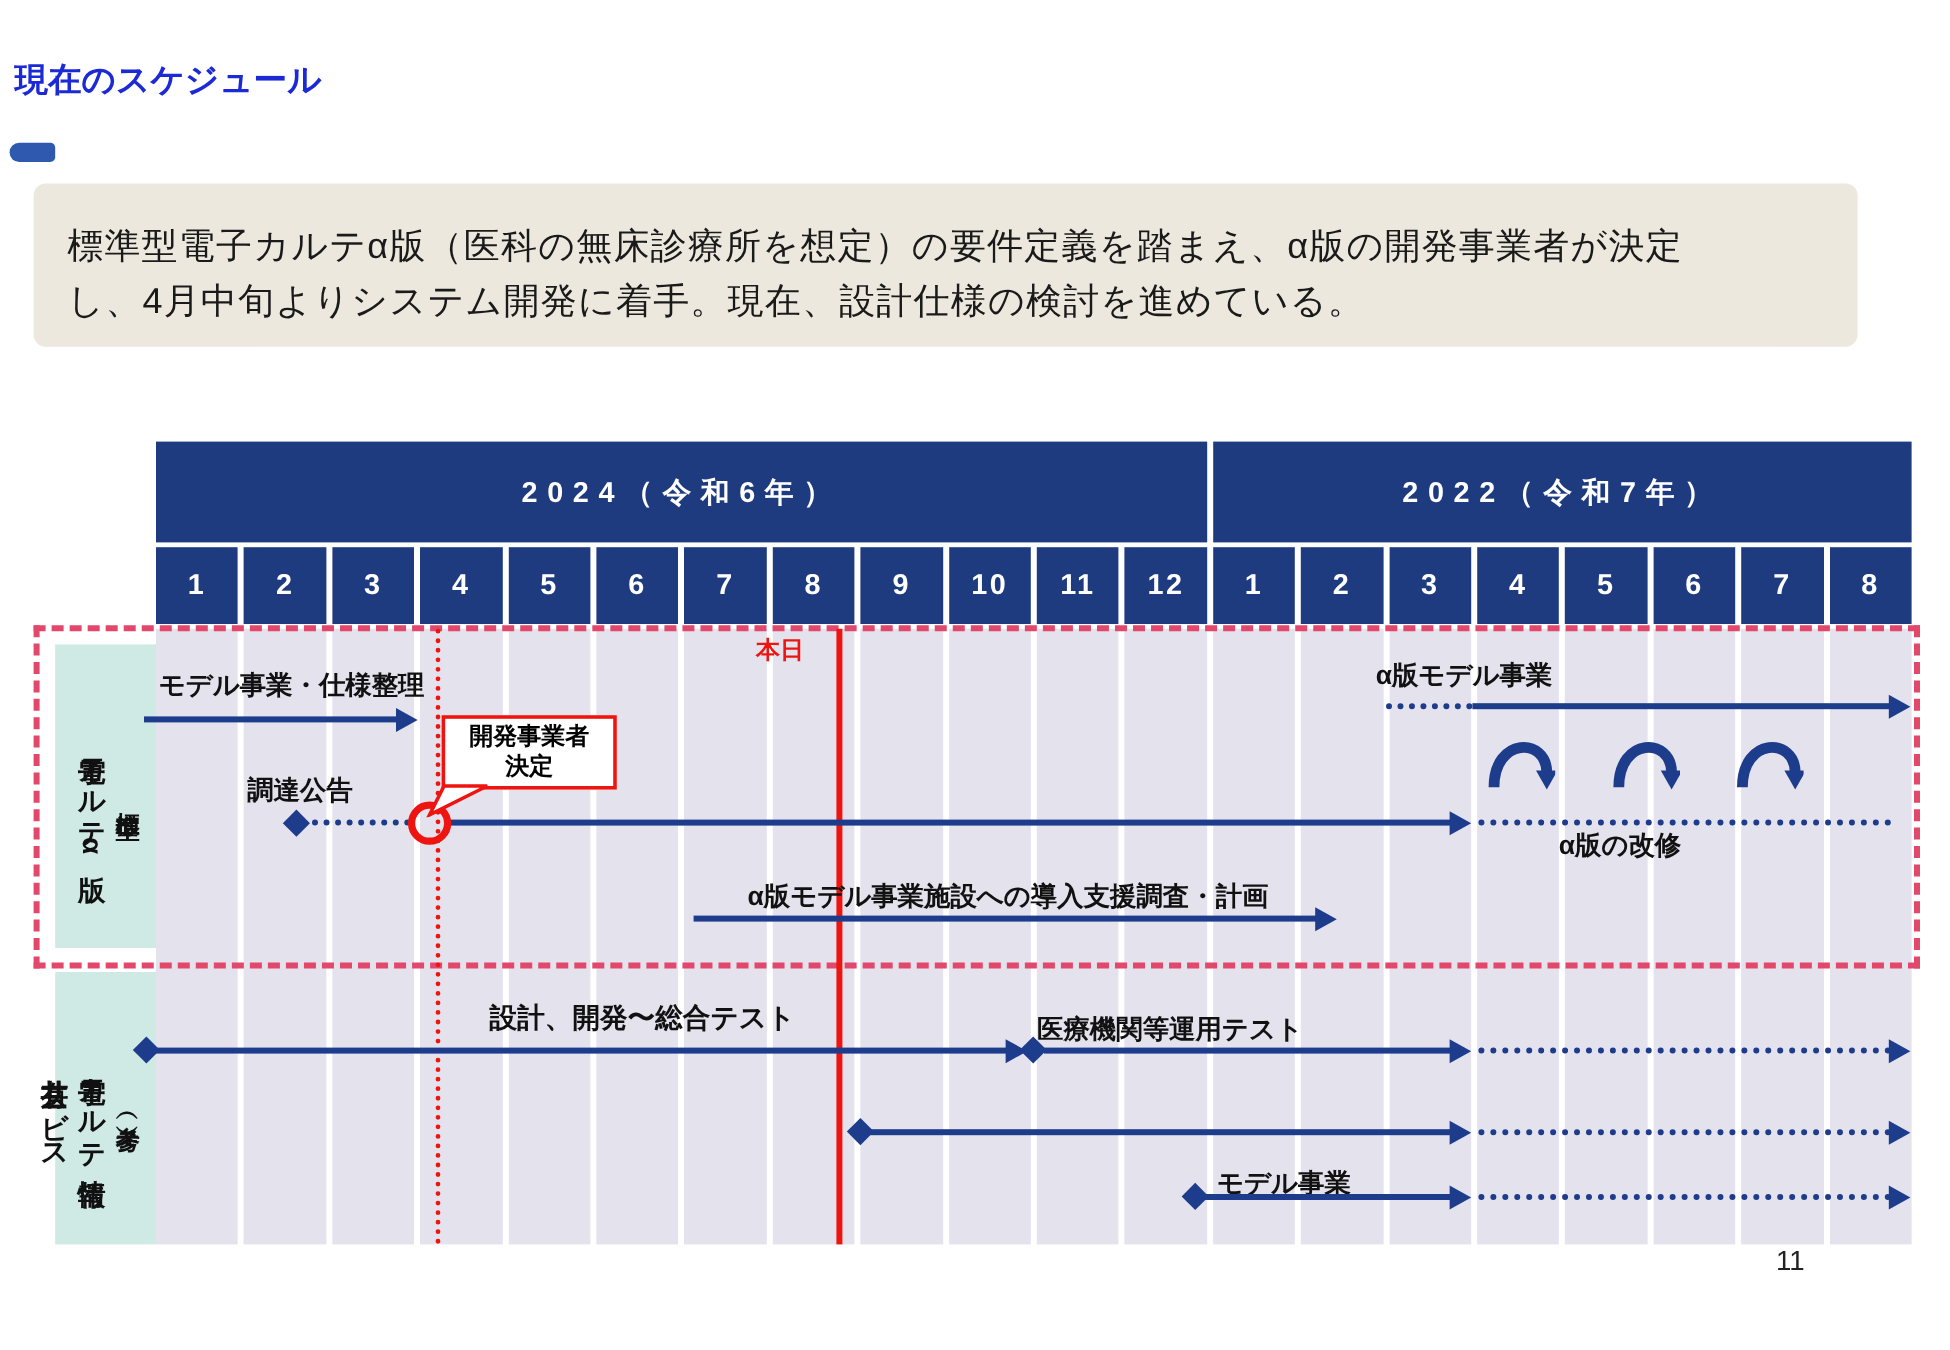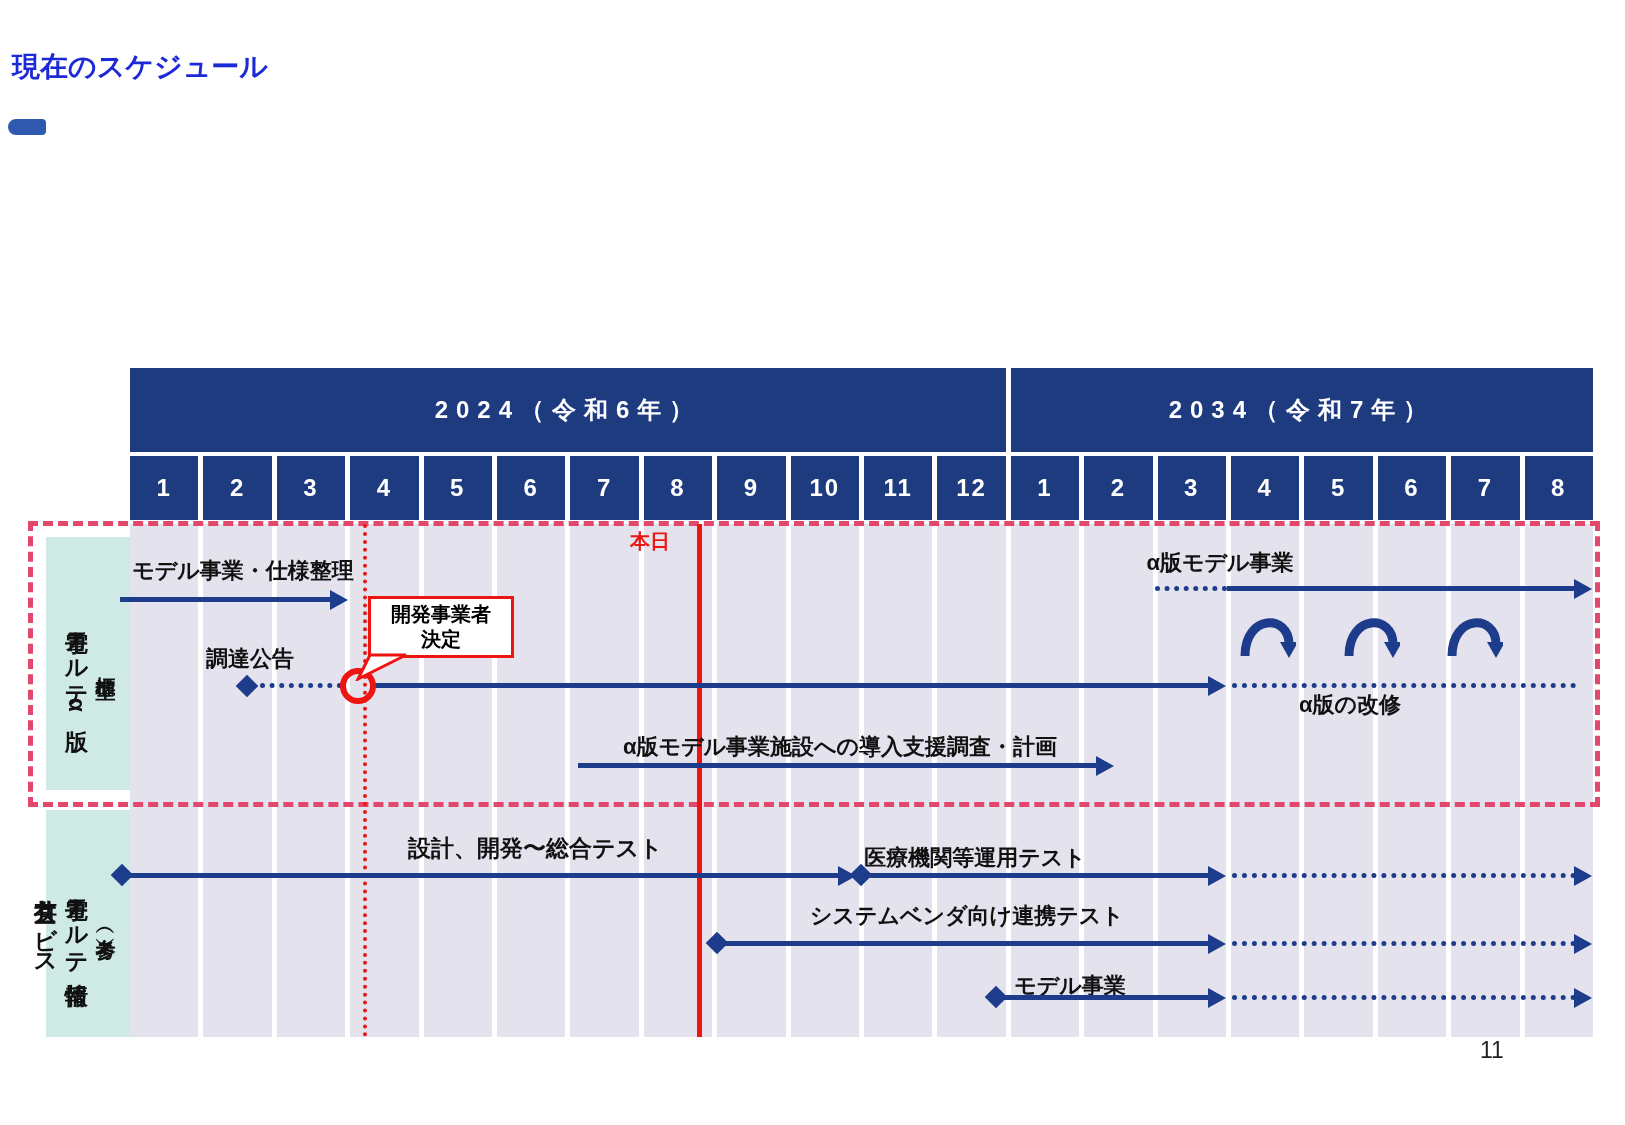--- a/index.html
+++ b/index.html
@@ -62,23 +62,27 @@
   .pagenum{left:1480px;top:1037px;font-size:23px;color:#222;}
 </style>
 </head>
 <body>
 
 <div class="slide">
 
   <div class="abs page-title">現在のスケジュール</div>
   <div class="abs title-bar"></div>
 
+  <div class="abs summary-box">
+    <div>標準型電子カルテα版（医科の無床診療所を想定）の要件定義を踏まえ、α版の開発事業者が決定</div>
+    <div>し、4月中旬よりシステム開発に着手。現在、設計仕様の検討を進めている。</div>
+  </div>
 
   <div class="abs yearbox" style="left:130px;width:876px;">2024（令和6年）</div>
-  <div class="abs yearbox" style="left:1011px;width:582px;">2034（令和7年）</div>
+  <div class="abs yearbox" style="left:1011px;width:582px;">2022（令和7年）</div>
 
   <div class="abs monthgrid">
     <div class="mcell">1</div>
     <div class="mcell">2</div>
     <div class="mcell">3</div>
     <div class="mcell">4</div>
     <div class="mcell">5</div>
     <div class="mcell">6</div>
     <div class="mcell">7</div>
     <div class="mcell">8</div>
@@ -185,21 +189,20 @@
   <div class="abs tlabel" style="left:855px;top:843px;width:240px;">医療機関等運用テスト</div>
   <div class="abs diamond" style="left:114px;top:867px;"></div>
   <div class="abs hline" style="left:124px;top:873px;width:716px;"></div>
   <div class="abs head" style="left:838px;top:866px;"></div>
   <div class="abs diamond" style="left:853px;top:867px;"></div>
   <div class="abs hline" style="left:870px;top:873px;width:340px;"></div>
   <div class="abs head" style="left:1208px;top:866px;"></div>
   <div class="abs hdots" style="left:1232px;top:873px;width:344px;"></div>
   <div class="abs head" style="left:1574px;top:866px;"></div>
 
-  <div class="abs tlabel" style="left:810px;top:901px;width:290px;">システムベンダ向け連携テスト</div>
   <div class="abs diamond" style="left:709px;top:935px;"></div>
   <div class="abs hline" style="left:720px;top:941px;width:490px;"></div>
   <div class="abs head" style="left:1208px;top:934px;"></div>
   <div class="abs hdots" style="left:1232px;top:941px;width:344px;"></div>
   <div class="abs head" style="left:1574px;top:934px;"></div>
 
   <div class="abs tlabel" style="left:1005px;top:971px;width:130px;">モデル事業</div>
   <div class="abs diamond" style="left:988px;top:989px;"></div>
   <div class="abs hline" style="left:1000px;top:995px;width:210px;"></div>
   <div class="abs head" style="left:1208px;top:988px;"></div>

